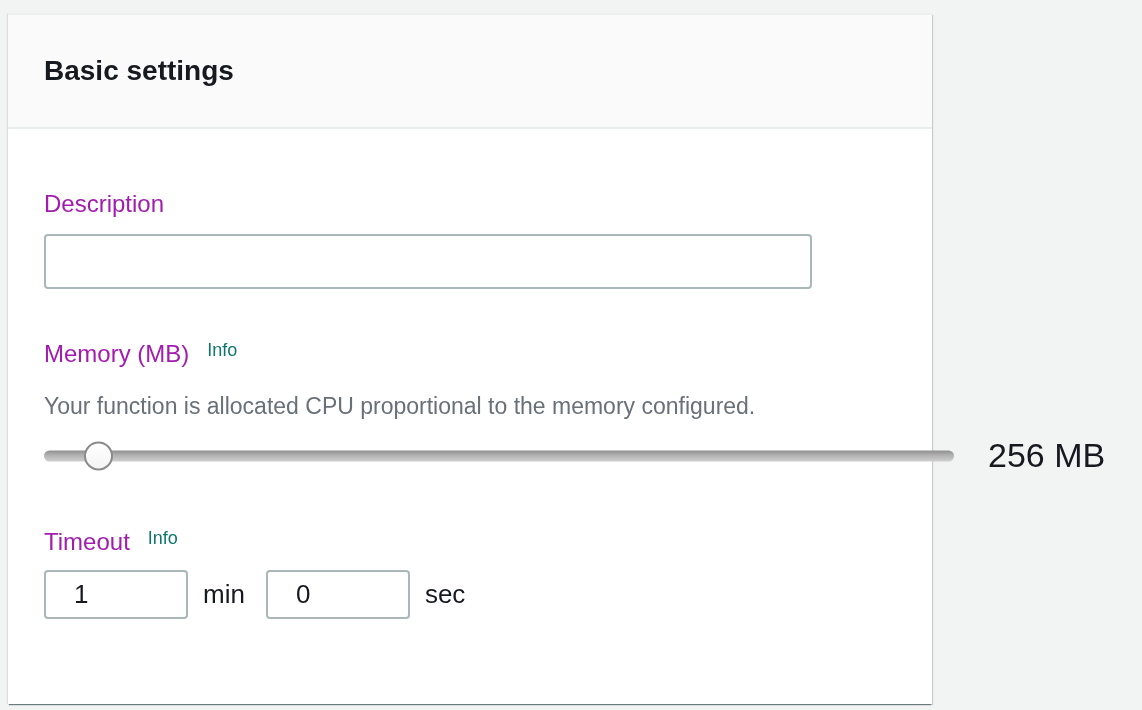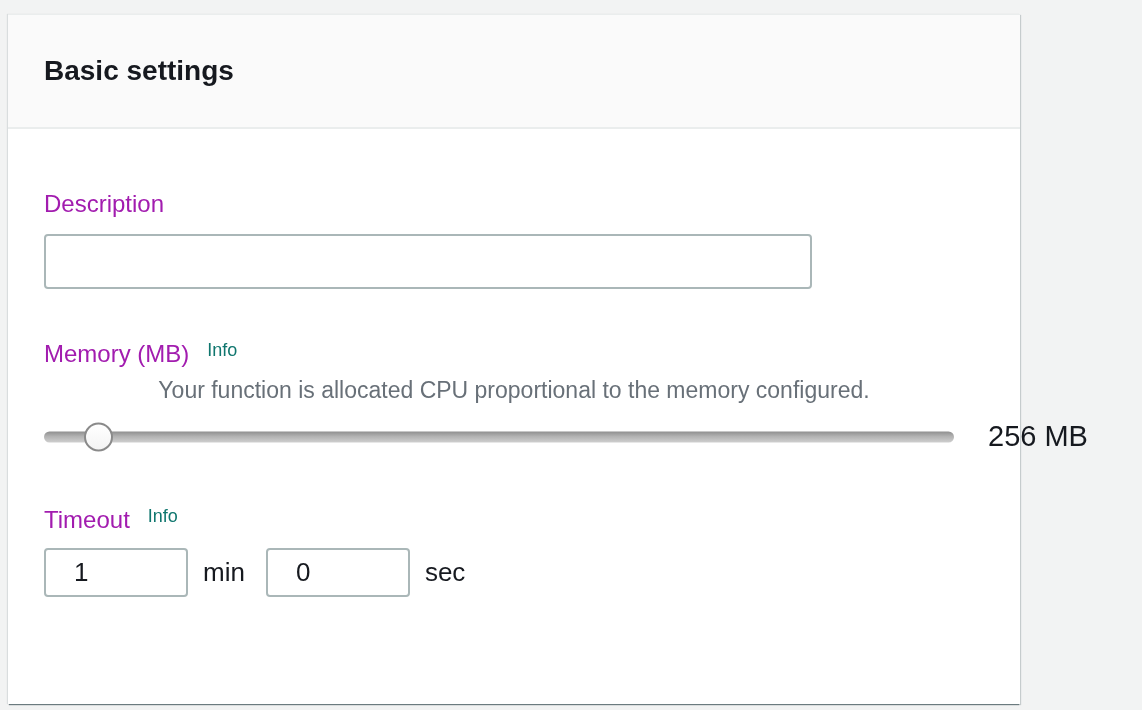--- a/index.html
+++ b/index.html
@@ -8,21 +8,21 @@
     width: 1142px; height: 710px;
     background: #f2f3f3;
     font-family: "Liberation Sans", sans-serif;
     color: #16191f;
     overflow: hidden;
     position: relative;
   }
   .card {
     position: absolute;
     left: 8px; top: 14px;
-    width: 1012px; height: 690px;
+    width: 924px; height: 690px;
     background: #ffffff;
     border-top: 1px solid #eaeded;
     box-shadow: 0 2px 1px -1px rgba(0,28,36,.45),
                 1px 1px 1px 0 rgba(0,28,36,.18),
                 -1px 0 1px 0 rgba(0,28,36,.10);
   }
   .card-header {
     background: #fafafa;
     border-bottom: 2px solid #eaeded;
     padding: 39px 36px;
@@ -63,25 +63,24 @@
     border-radius: 4px;
     padding: 0 16px;
     font-family: "Liberation Sans", sans-serif;
     font-size: 26px;
     color: #16191f;
     background: #fff;
     outline: none;
   }
   .memory-section { margin-top: 51px; }
   .help-text {
-    margin-top: 8px;
+    margin-top: 24px;
     font-size: 23px;
     line-height: 28px;
     color: #687078;
-    text-align: center;
   }
   .slider-row {
     margin-top: 16px;
     display: flex;
     align-items: center;
   }
   .slider {
     position: relative;
     width: 910px;
     height: 32px;
@@ -104,21 +103,21 @@
     transform: translateY(-50%);
     width: 29px;
     height: 29px;
     border-radius: 50%;
     background: linear-gradient(to bottom, #ffffff 0%, #f4f4f4 100%);
     border: 2px solid #8a8a8a;
     cursor: grab;
   }
   .slider-value {
     margin-left: 34px;
-    font-size: 29px;
+    font-size: 34px;
     color: #16191f;
     white-space: nowrap;
   }
   .timeout-section { margin-top: 53px; }
   .timeout-row {
     margin-top: 14px;
     display: flex;
     align-items: center;
   }
   .timeout-input {

